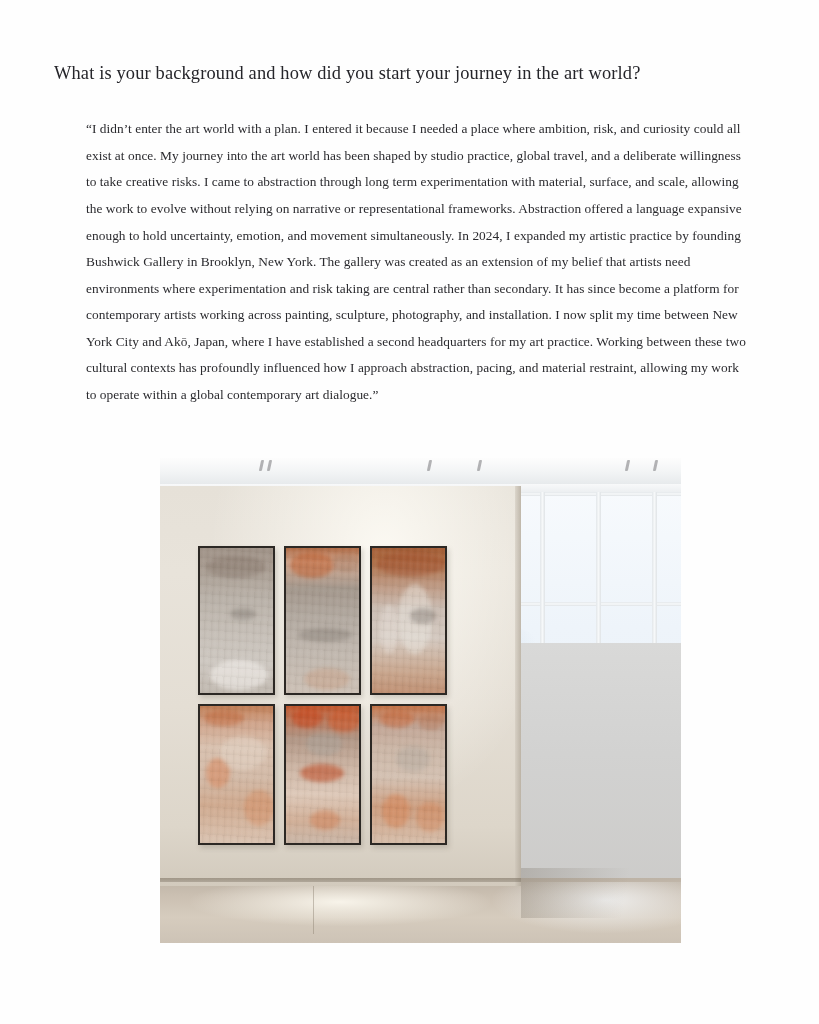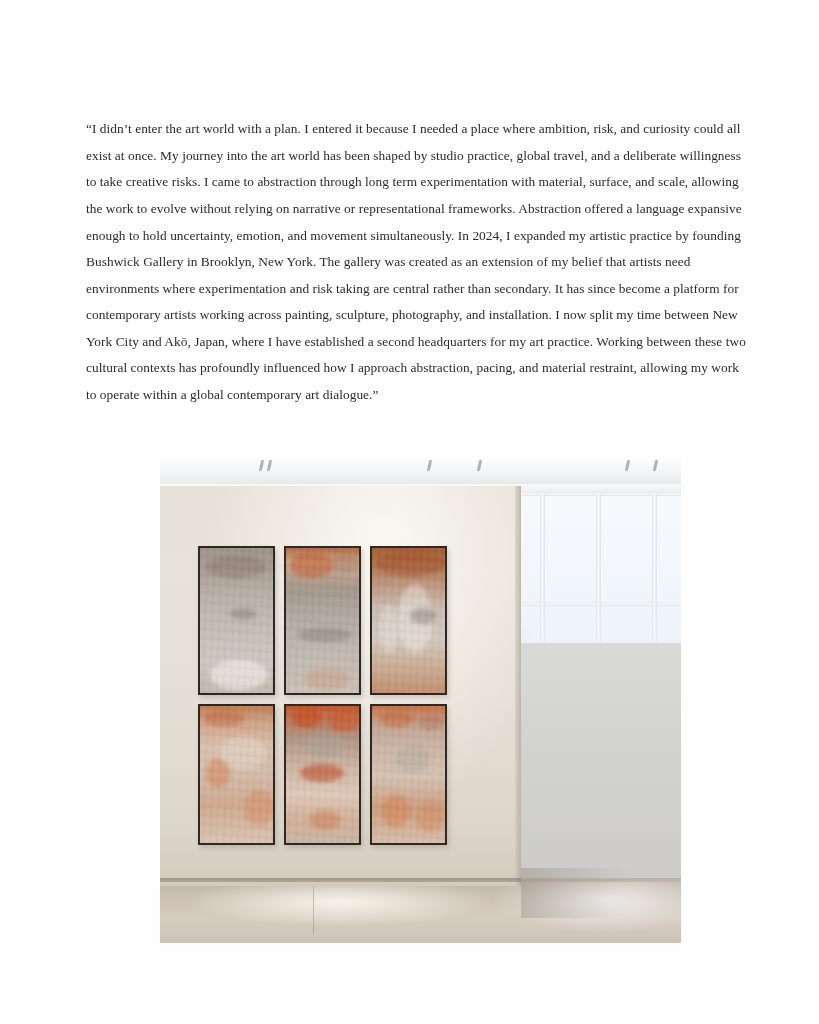--- a/index.html
+++ b/index.html
@@ -229,20 +229,21 @@
     position: absolute;
     border-radius: 50%;
     filter: blur(2px);
   }
 </style>
 </head>
 <body>
 
 <div class="page">
 
+  <h1 class="article-heading">What is your background and how did you start your journey in the art world?</h1>
 
   <p class="article-body">“I didn’t enter the art world with a plan. I entered it because I needed a place where ambition, risk, and curiosity could all exist at once. My journey into the art world has been shaped by studio practice, global travel, and a deliberate willingness to take creative risks. I came to abstraction through long term experimentation with material, surface, and scale, allowing the work to evolve without relying on narrative or representational frameworks. Abstraction offered a language expansive enough to hold uncertainty, emotion, and movement simultaneously. In 2024, I expanded my artistic practice by founding Bushwick Gallery in Brooklyn, New York. The gallery was created as an extension of my belief that artists need environments where experimentation and risk taking are central rather than secondary. It has since become a platform for contemporary artists working across painting, sculpture, photography, and installation. I now split my time between New York City and Akō, Japan, where I have established a second headquarters for my art practice. Working between these two cultural contexts has profoundly influenced how I approach abstraction, pacing, and material restraint, allowing my work to operate within a global contemporary art dialogue.”</p>
 
   <figure class="figure" style="margin:0">
     <div class="photo">
 
       <div class="ceiling"></div>
       <div class="ceiling-soffit"></div>
       <div class="track-light" style="left:100px;"></div>
       <div class="track-light" style="left:108px;"></div>

